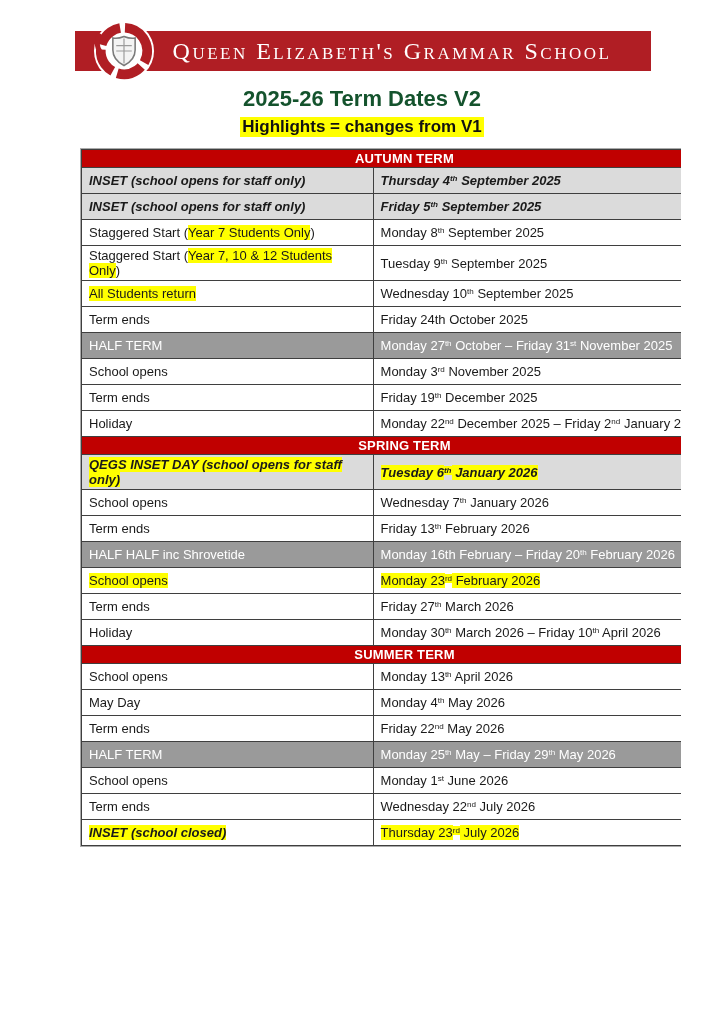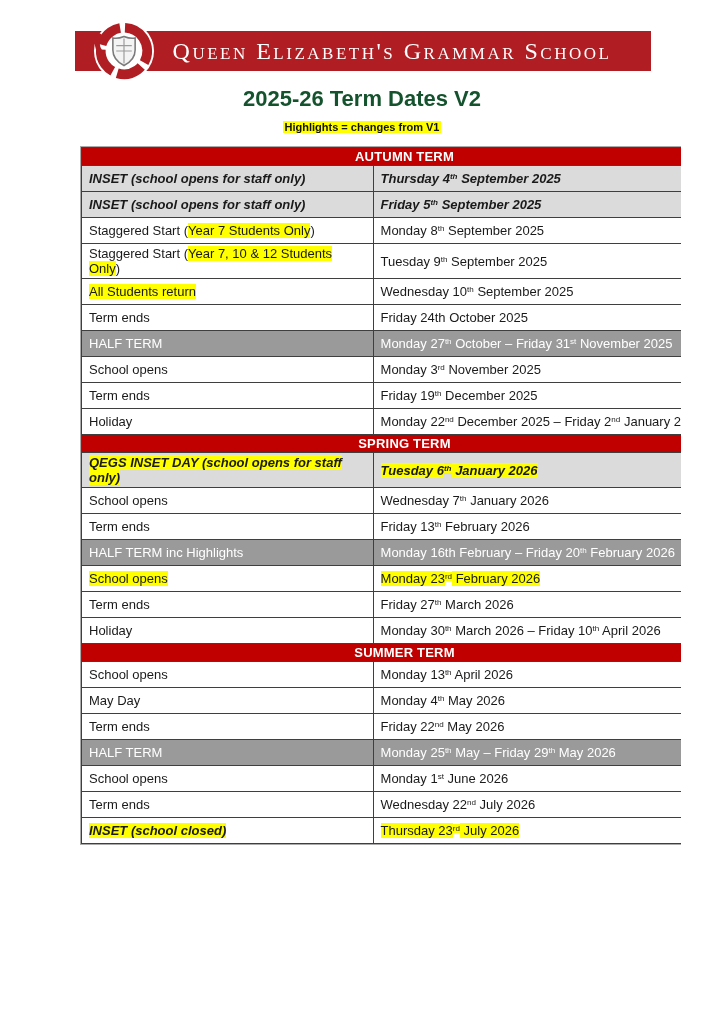--- a/index.html
+++ b/index.html
@@ -41,21 +41,21 @@
   
   .title{
     margin-top:15px;
     text-align:center;
     font-size:22px;font-weight:700;color:#14532d;
   }
   .subtitle-wrap{text-align:center;margin-top:5px;}
   .subtitle{
     display:inline-block;
     background:var(--highlight-yellow,#FFFF00);
-    font-size:11px;font-weight:700;color:#111;
+    font-size:17px;font-weight:700;color:#111;
     padding:0 2px;
   }
   
   table.terms{
     margin:12px 8px 0 38px;
     width:647px;
     border-collapse:collapse;
     font-size:13px;color:#1a1a1a;
     border:1px solid #555;
     box-shadow:0 0 0 1px #aaa;
@@ -161,21 +161,21 @@
         </tr>
         <tr class="plain">
           <td><span>School opens</span></td>
           <td><span>Wednesday 7</span><sup>th</sup><span> January 2026</span></td>
         </tr>
         <tr class="plain">
           <td><span>Term ends</span></td>
           <td><span>Friday 13</span><sup>th</sup><span> February 2026</span></td>
         </tr>
         <tr class="half">
-          <td><span>HALF TERM inc Highlights</span></td>
+          <td><span>HALF HALF inc Shrovetide</span></td>
           <td><span>Monday 16th February – Friday 20</span><sup>th</sup><span> February 2026</span></td>
         </tr>
         <tr class="plain">
           <td><span class="hl">School opens</span></td>
           <td><span class="hl">Monday 23</span><sup class="hl">rd</sup><span class="hl"> February 2026</span></td>
         </tr>
         <tr class="plain">
           <td><span>Term ends</span></td>
           <td><span>Friday 27</span><sup>th</sup><span> March 2026</span></td>
         </tr>

